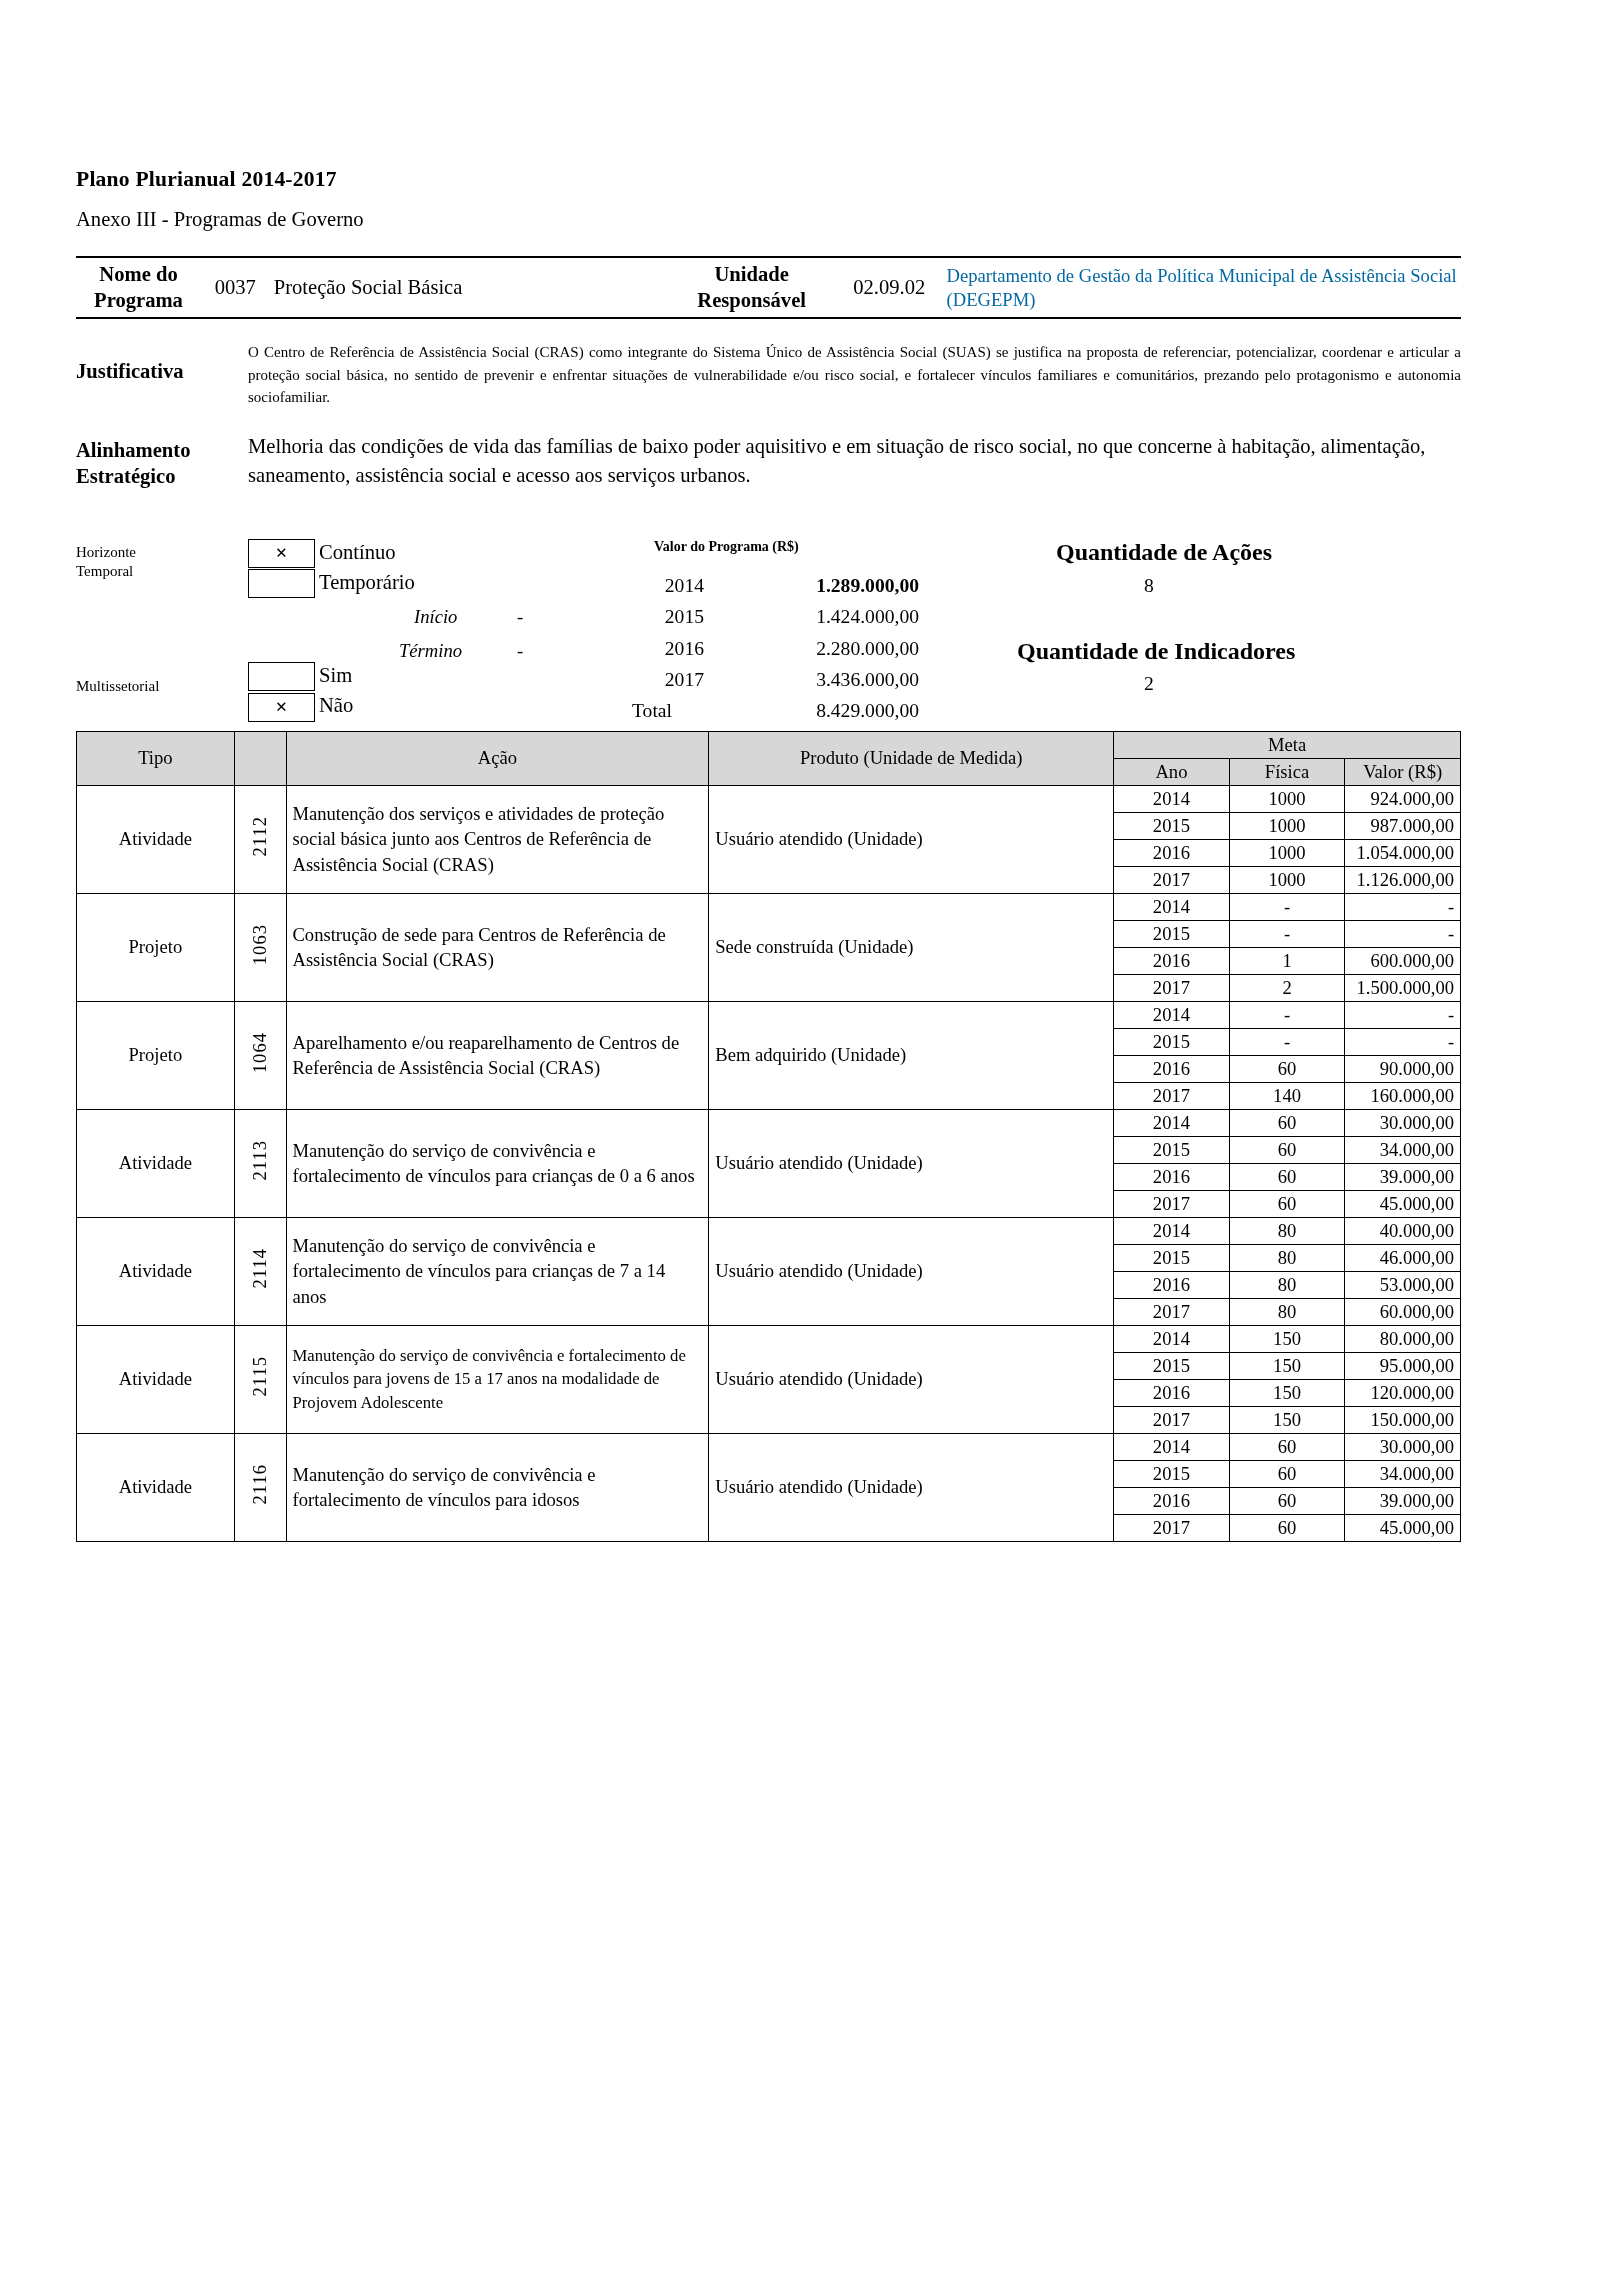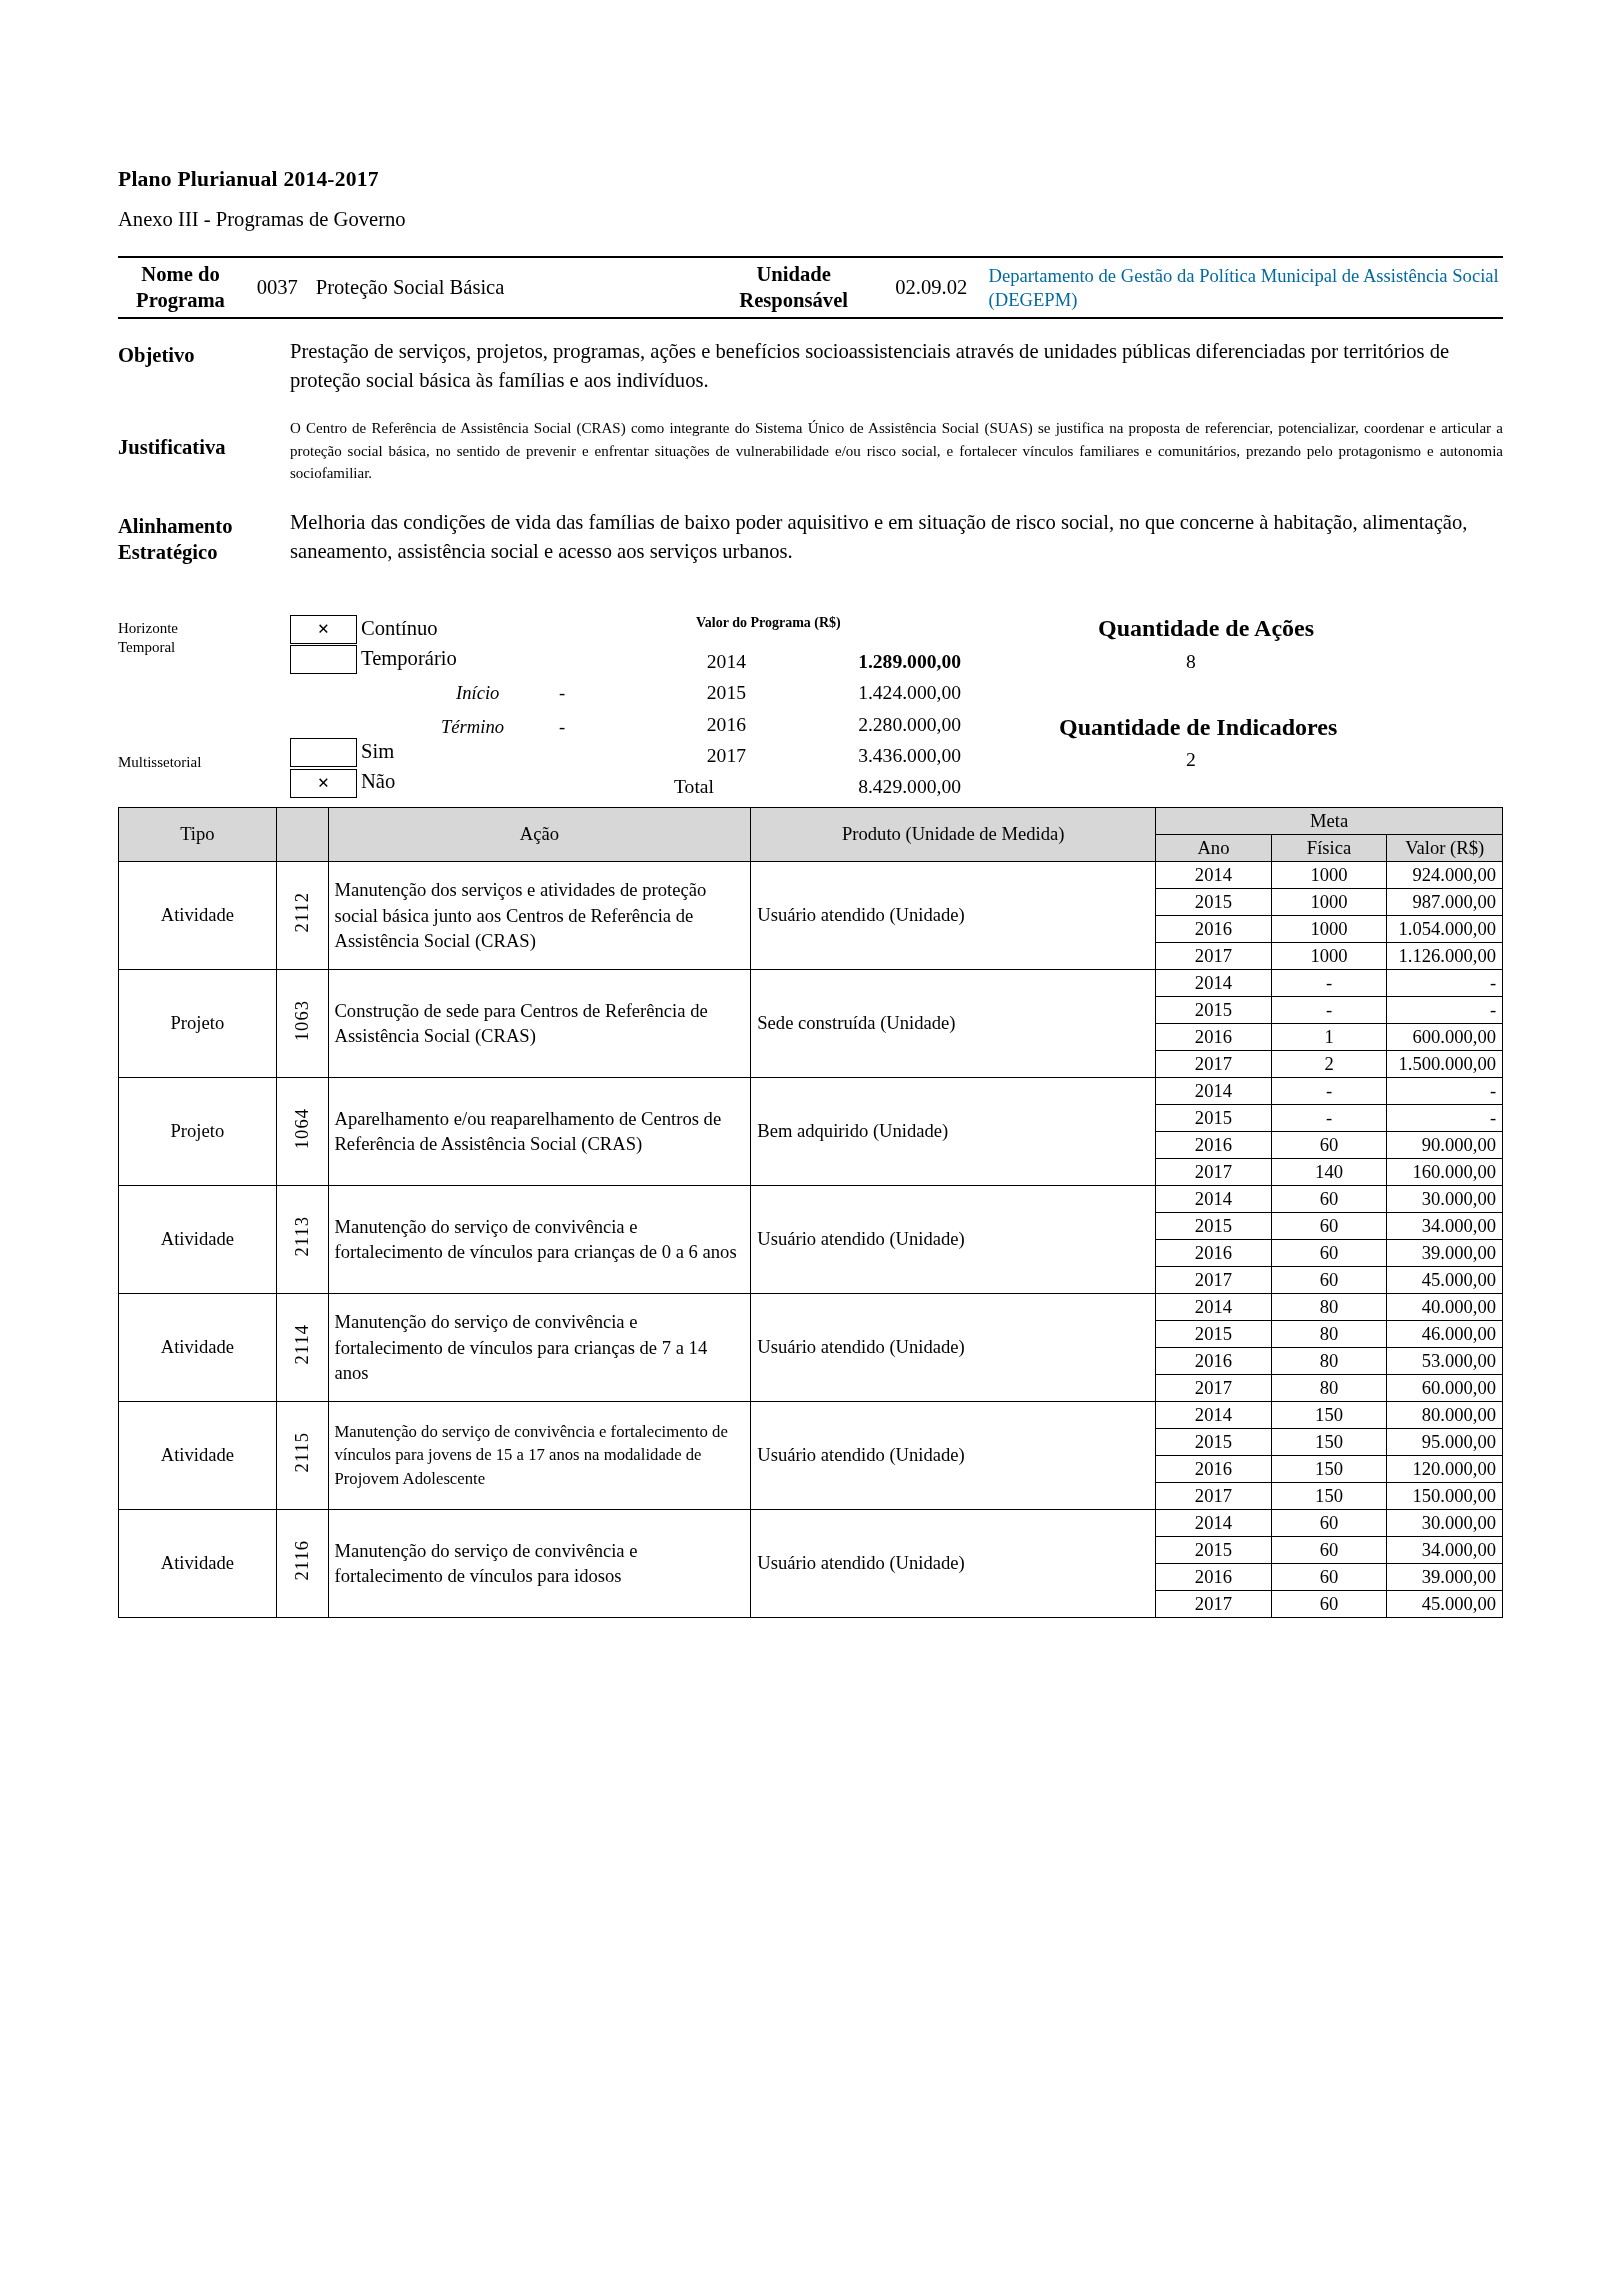--- a/index.html
+++ b/index.html
@@ -13,21 +13,21 @@
     font-family: "Liberation Serif", serif;
     color: #000;
     position: relative;
   }
   .page {
     position: absolute;
     left: 0; top: 0;
     width: 1304px;
     height: 2293px;
     box-sizing: border-box;
-    padding: 167px 118px 0 118px;
+    padding: 167px 118px 0 76px;
   }
   .doc-title {
     font-size: 21.6px;
     font-weight: bold;
     letter-spacing: 0.2px;
     margin: 0 0 15.7px 0;
   }
   .doc-subtitle {
     font-size: 20.6px;
     margin: 0 0 25.5px 0;
@@ -196,24 +196,20 @@
       <td class="rule-top rule-bot lbl-bold" style="width:172px;">
         <div>Unidade</div>
         <div>Responsável</div>
       </td>
       <td class="rule-top rule-bot val-normal" style="width:103px; text-align:center;">02.09.02</td>
       <td class="rule-top rule-bot val-small" style="padding-left:5.9px;">Departamento de Gestão da Política Municipal de Assistência Social (DEGEPM)</td>
     </tr>
   </tbody>
     </table>
 
-  <div class="sect">
-    <div class="k">Objetivo</div>
-    <div class="v">Prestação de serviços, projetos, programas, ações e benefícios socioassistenciais através de unidades públicas diferenciadas por territórios de proteção social básica às famílias e aos indivíduos.</div>
-  </div>
 
   <div class="sect" style="margin-top:21.6px;">
     <div class="k" style="padding-top:17.6px;">Justificativa</div>
     <div class="v tiny">O Centro de Referência de Assistência Social (CRAS) como integrante do Sistema Único de Assistência Social (SUAS) se justifica na proposta de referenciar, potencializar, coordenar e articular a proteção social básica, no sentido de prevenir e enfrentar situações de vulnerabilidade e/ou risco social, e fortalecer vínculos familiares e comunitários, prezando pelo protagonismo e autonomia sociofamiliar.</div>
   </div>
 
   <div class="sect" style="margin-top:23.5px;">
     <div class="k">
       <div>Alinhamento</div>
       <div>Estratégico</div>

